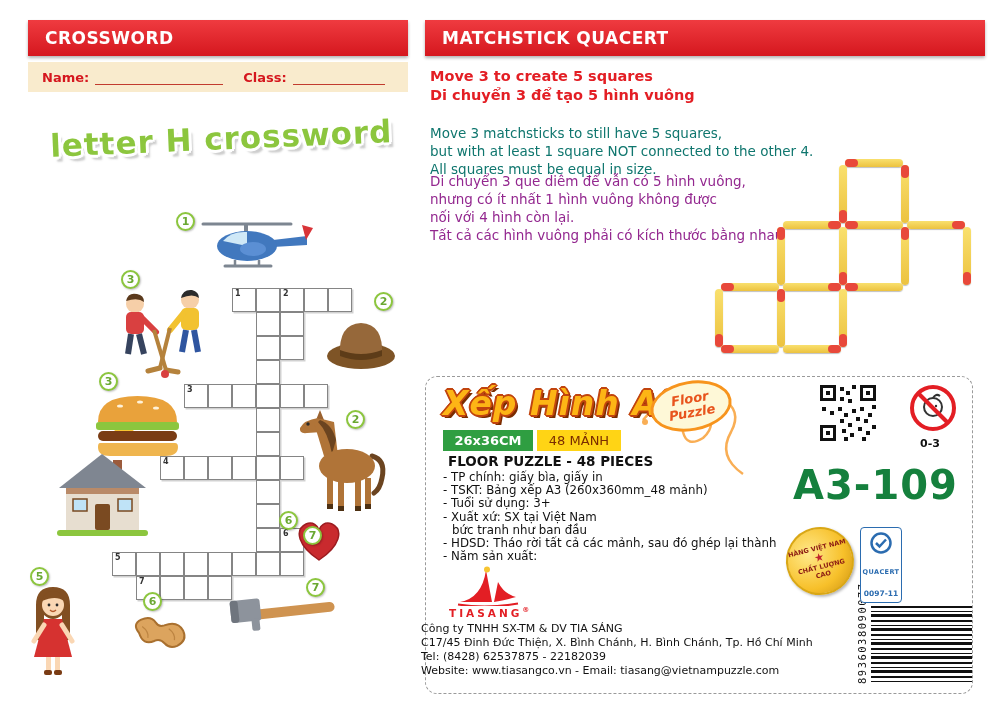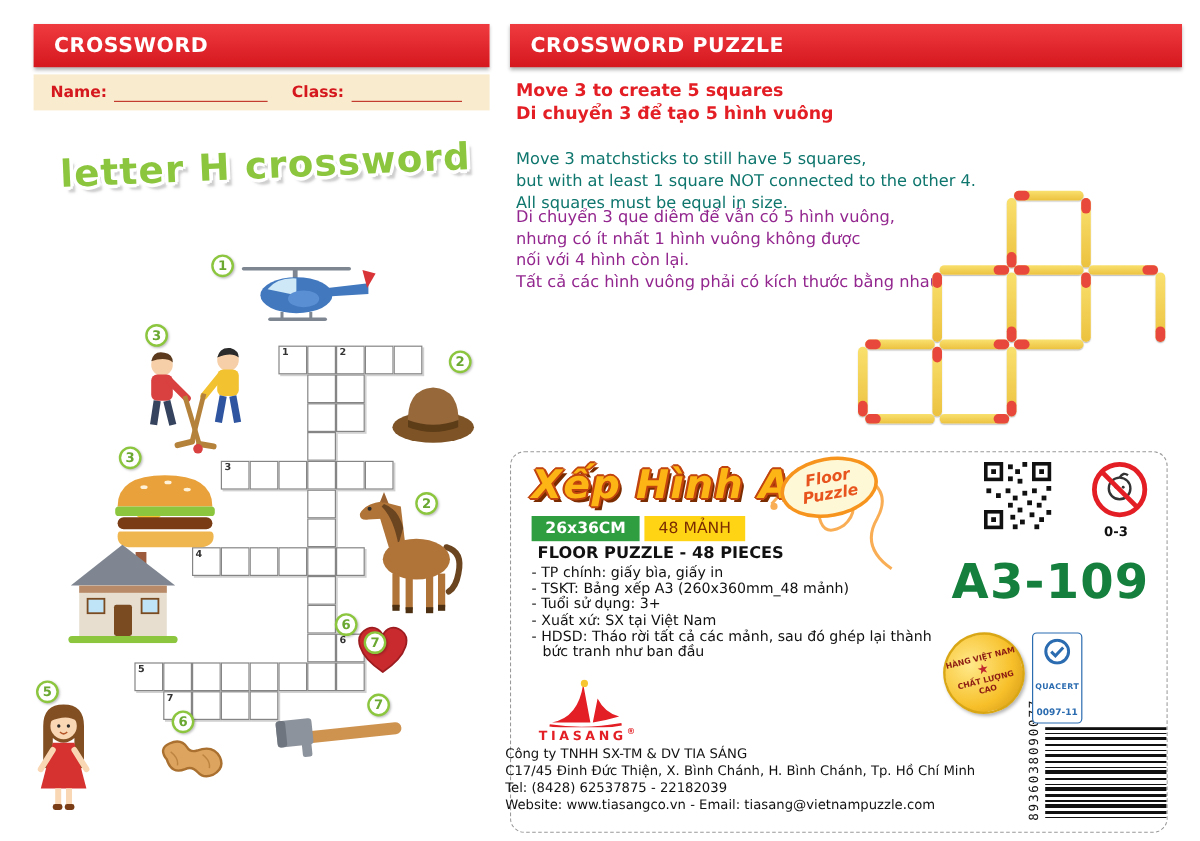--- a/index.html
+++ b/index.html
@@ -356,21 +356,21 @@
   </svg>
 </div>
 
 <div class="cw-img" style="left:130px;top:610px;transform:rotate(-8deg)">
   <svg width="62" height="52" viewBox="0 0 62 52">
     <path d="M10 20 Q4 10 14 7 Q24 4 28 12 Q30 17 36 16 Q50 13 54 24 Q57 34 46 38 Q38 40 34 34 Q30 28 24 30 Q12 33 10 20 Z" fill="#dca45e" stroke="#a9702f" stroke-width="2"></path>
     <path d="M14 14 Q20 20 18 26 M40 20 Q46 26 44 32" stroke="#a9702f" stroke-width="1.2" fill="none" opacity="0.6"></path>
   </svg>
 </div>
 
-<div class="ribbon right">CROSSWORD PUZZLE</div>
+<div class="ribbon right">MATCHSTICK QUACERT</div>
 
 <div class="ms-title-en">Move 3 to create 5 squares</div>
 <div class="ms-title-vi">Di chuyển 3 để tạo 5 hình vuông</div>
 <div class="ms-body green" id="ms-green">
     <div>Move 3 matchsticks to still have 5 squares,</div>
     <div>but with at least 1 square NOT connected to the other 4.</div>
     <div>All squares must be equal in size.</div>
   </div>
 <div class="ms-body purple" id="ms-purple">
     <div>Di chuyển 3 que diêm để vẫn có 5 hình vuông,</div>
@@ -449,22 +449,23 @@
 <div class="prod-title">Xếp Hình A3</div>
 <div class="floor-badge">Floor Puzzle</div>
 <div class="size-badge">26x36CM</div>
 <div class="pieces-badge">48 MẢNH</div>
 <div class="prod-subtitle">FLOOR PUZZLE - 48 PIECES</div>
 <div class="prod-details" id="product-details">
     <div>- TP chính: giấy bìa, giấy in</div>
     <div>- TSKT: Bảng xếp A3 (260x360mm_48 mảnh)</div>
     <div>- Tuổi sử dụng: 3+</div>
     <div>- Xuất xứ: SX tại Việt Nam</div>
+    <div style="padding-left: 9px;">bức tranh như ban đầu</div>
     <div>- HDSD: Tháo rời tất cả các mảnh, sau đó ghép lại thành</div>
-    <div style="padding-left: 9px;">bức tranh như ban đầu</div>
+    <div>- Năm sản xuất:</div>
   </div>
 
 <div class="qr-wrap">
   <svg width="60" height="60" viewBox="0 0 60 60">
     <rect width="60" height="60" fill="#fff"></rect>
     <g fill="#111">
       <rect x="2" y="2" width="16" height="16"></rect>
         <rect x="42" y="2" width="16" height="16"></rect>
         <rect x="2" y="42" width="16" height="16"></rect>
     </g>

